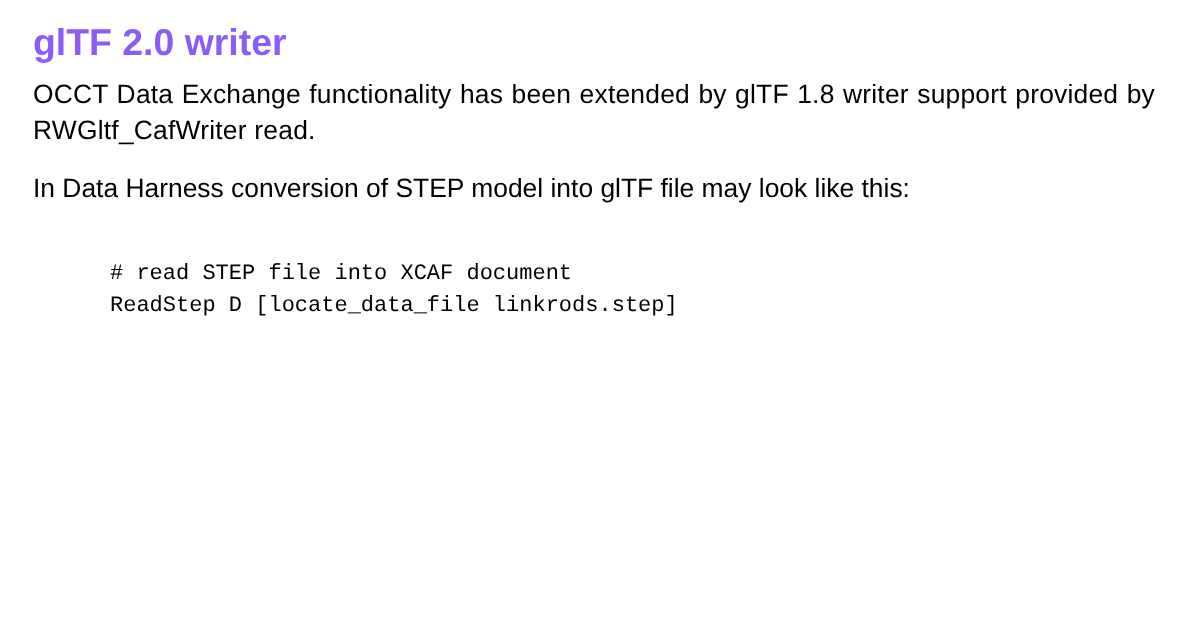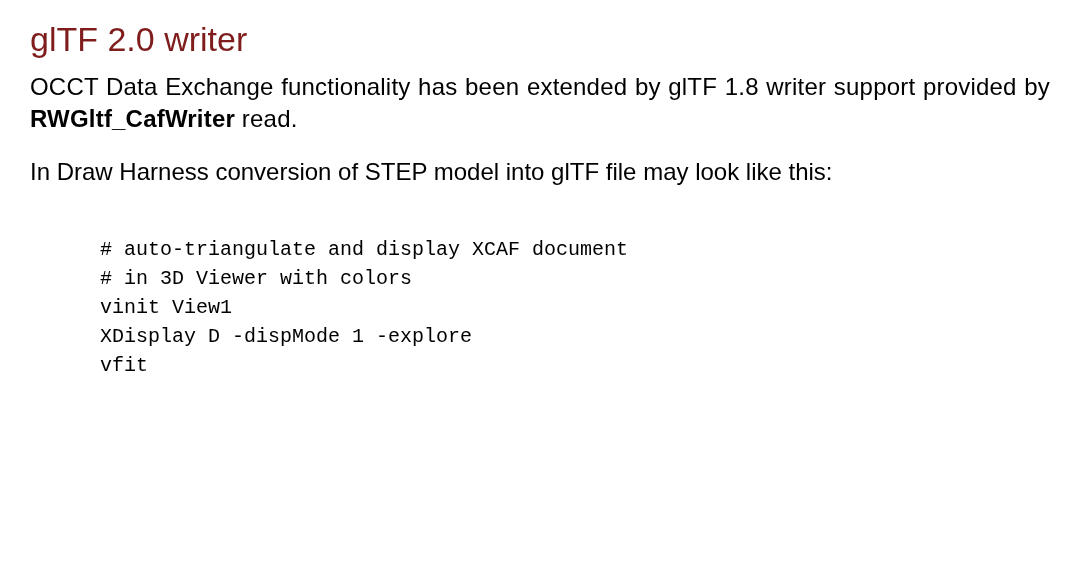--- a/index.html
+++ b/index.html
@@ -9,38 +9,38 @@
     }
     body {
       font-family: Arial, Helvetica, sans-serif;
       background: #ffffff;
       padding: 20px 30px;
       width: 1080px;
       color: #000;
     }
     .heading {
       font-size: 34px;
-      font-weight: normal;
-      color: #7f1d1d;
+      font-weight: bold;
+      color: #8b5cf6;
       margin-bottom: 12px;
     }
     .para {
       font-size: 24px;
       line-height: 1.35;
       text-align: justify;
       margin-bottom: 20px;
       letter-spacing: 0.2px;
     }
     .para2 {
       font-size: 24px;
       line-height: 1.35;
       margin-bottom: 18px;
     }
     .bold {
-      font-weight: bold;
+      font-weight: normal;
     }
     .code-block {
       font-family: "Courier New", Courier, monospace;
       font-size: 20px;
       line-height: 1.45;
       padding-left: 70px;
       white-space: pre;
       color: #000;
     }
     .code-group {
@@ -52,22 +52,19 @@
   </style>
 </head>
 <body>
 
 <h1 class="heading">glTF 2.0 writer</h1>
 
 <p class="para">
   <span>OCCT Data Exchange functionality has been extended by glTF 1.8 writer support provided by </span><span class="bold">RWGltf_CafWriter</span><span> read.</span>
 </p>
 
-<p class="para2">In Draw Harness conversion of STEP model into glTF file may look like this:</p>
+<p class="para2">In Data Harness conversion of STEP model into glTF file may look like this:</p>
 
 <div class="code-block">
-<div class="code-group"><span># auto-triangulate and display XCAF document</span>
-<span># in 3D Viewer with colors</span>
-<span>vinit View1</span>
-<span>XDisplay D -dispMode 1 -explore</span>
-<span>vfit</span></div>
+<div class="code-group"><span># read STEP file into XCAF document</span>
+<span>ReadStep D [locate_data_file linkrods.step]</span></div>
 
 </div>
 
 </body></html>

